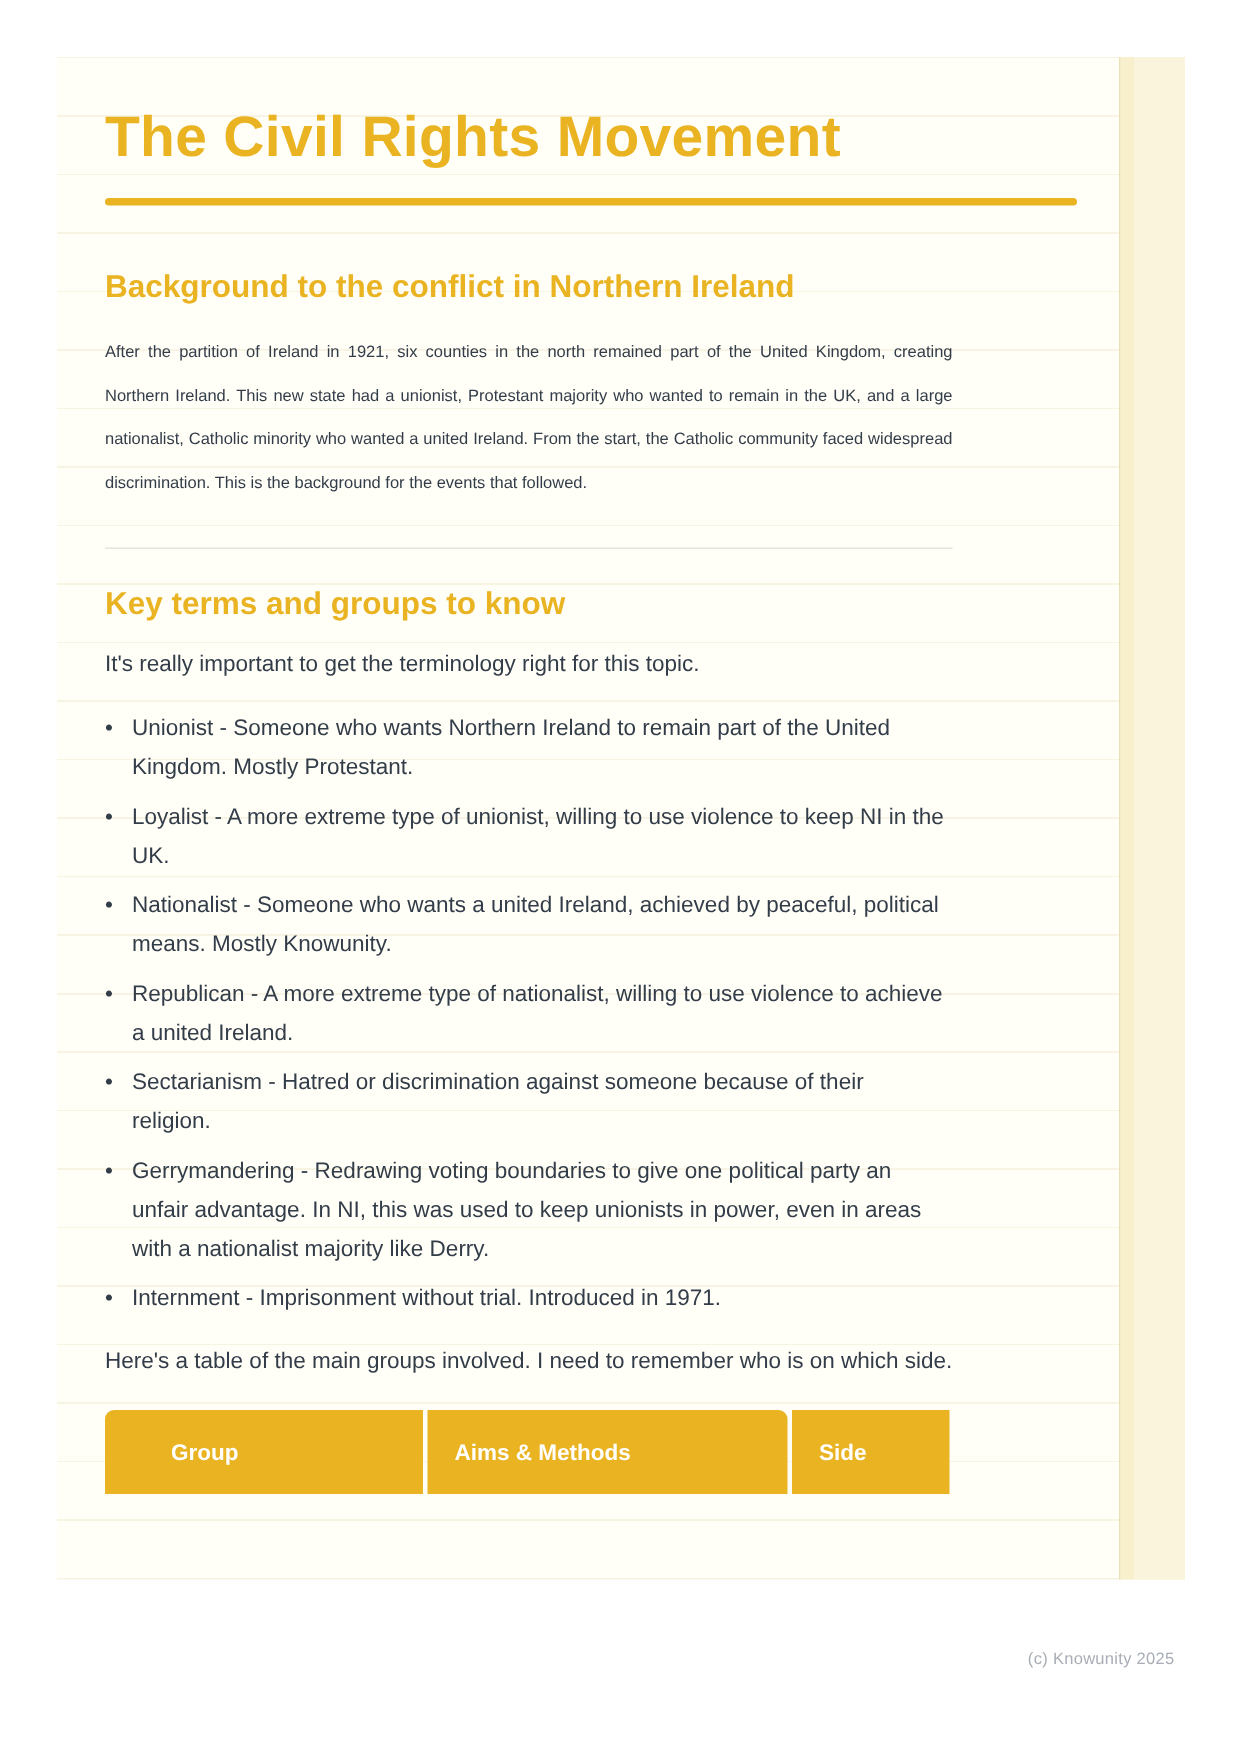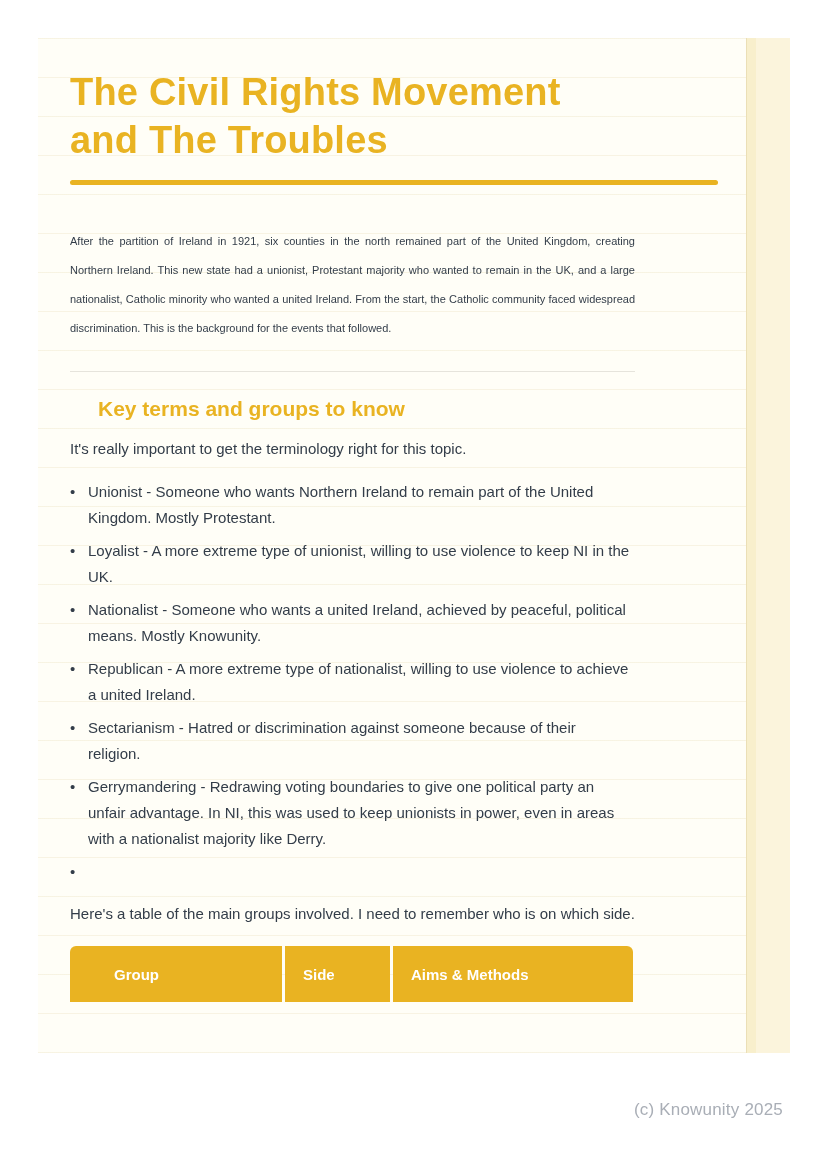--- a/index.html
+++ b/index.html
@@ -49,21 +49,21 @@
     border-radius: 3px;
     margin: 0 0 42px 0;
   }
   .section-heading {
     margin: 0 0 16px 0;
     font-size: 21px;
     line-height: 26px;
     font-weight: bold;
     color: #E9B322;
   }
-  .section-heading.second { margin-bottom: 12px; margin-left: 28px; }
+  .section-heading.second { margin-bottom: 12px; }
   .body-text {
     margin: 0;
     width: 565px;
     font-size: 11px;
     line-height: 29px;
     color: #333D49;
     text-align: justify;
   }
   .intro-text {
     margin: 0 0 16px 0;
@@ -124,41 +124,41 @@
     padding-left: 18px;
     box-sizing: border-box;
   }
   .th-group { width: 212px; border-top-left-radius: 6px; padding-left: 44px; }
   .th-side  { width: 105px; }
   .th-aims  { flex: 1; border-top-right-radius: 6px; }
   .watermark {
     position: absolute;
     right: 7px;
     top: 1062px;
-    font-size: 17px;
+    font-size: 11px;
     color: #A9AEB6;
     letter-spacing: 0.2px;
   }
 </style>
 </head>
 <body>
 
 <div class="page">
 
   <div class="margin-band"></div>
 
   <div class="content">
 
     <h1 class="title">
       <span class="t-line">The Civil Rights Movement</span>
-      <span class="t-line">and The Troubles</span>
     </h1>
 
     <div class="rule"></div>
 
+    <h2 class="section-heading">Background to the conflict in Northern Ireland</h2>
 
     <p class="body-text">After the partition of Ireland in 1921, six counties in the north remained part of the United Kingdom, creating Northern Ireland. This new state had a unionist, Protestant majority who wanted to remain in the UK, and a large nationalist, Catholic minority who wanted a united Ireland. From the start, the Catholic community faced widespread discrimination. This is the background for the events that followed.</p>
 
     <hr class="divider">
 
     <h2 class="section-heading second">Key terms and groups to know</h2>
 
     <p class="intro-text">It's really important to get the terminology right for this topic.</p>
 
     <ul class="terms-list">
@@ -181,30 +181,31 @@
       <li class="term-item">
         <span class="bullet">•</span>
         <span class="li-text"><b class="term-label">Sectarianism</b><span> - </span><span>Hatred or discrimination against someone because of their religion.</span></span>
       </li>
       <li class="term-item">
         <span class="bullet">•</span>
         <span class="li-text"><b class="term-label">Gerrymandering</b><span> - </span><span>Redrawing voting boundaries to give one political party an unfair advantage. In NI, this was used to keep unionists in power, even in areas with a nationalist majority like Derry.</span></span>
       </li>
       <li class="term-item">
         <span class="bullet">•</span>
+        <span class="li-text"><b class="term-label">Internment</b><span> - </span><span>Imprisonment without trial. Introduced in 1971.</span></span>
       </li>
     </ul>
 
     <p class="table-intro">Here's a table of the main groups involved. I need to remember who is on which side.</p>
 
     <div class="groups-table">
       <div class="thead-row">
         <div class="th-cell th-group">Group</div>
+        <div class="th-cell th-aims">Aims &amp; Methods</div>
         <div class="th-cell th-side">Side</div>
-        <div class="th-cell th-aims">Aims &amp; Methods</div>
       </div>
     </div>
 
   </div>
 
   <div class="watermark">(c) Knowunity 2025</div>
 
 </div>
 
 </body></html>

